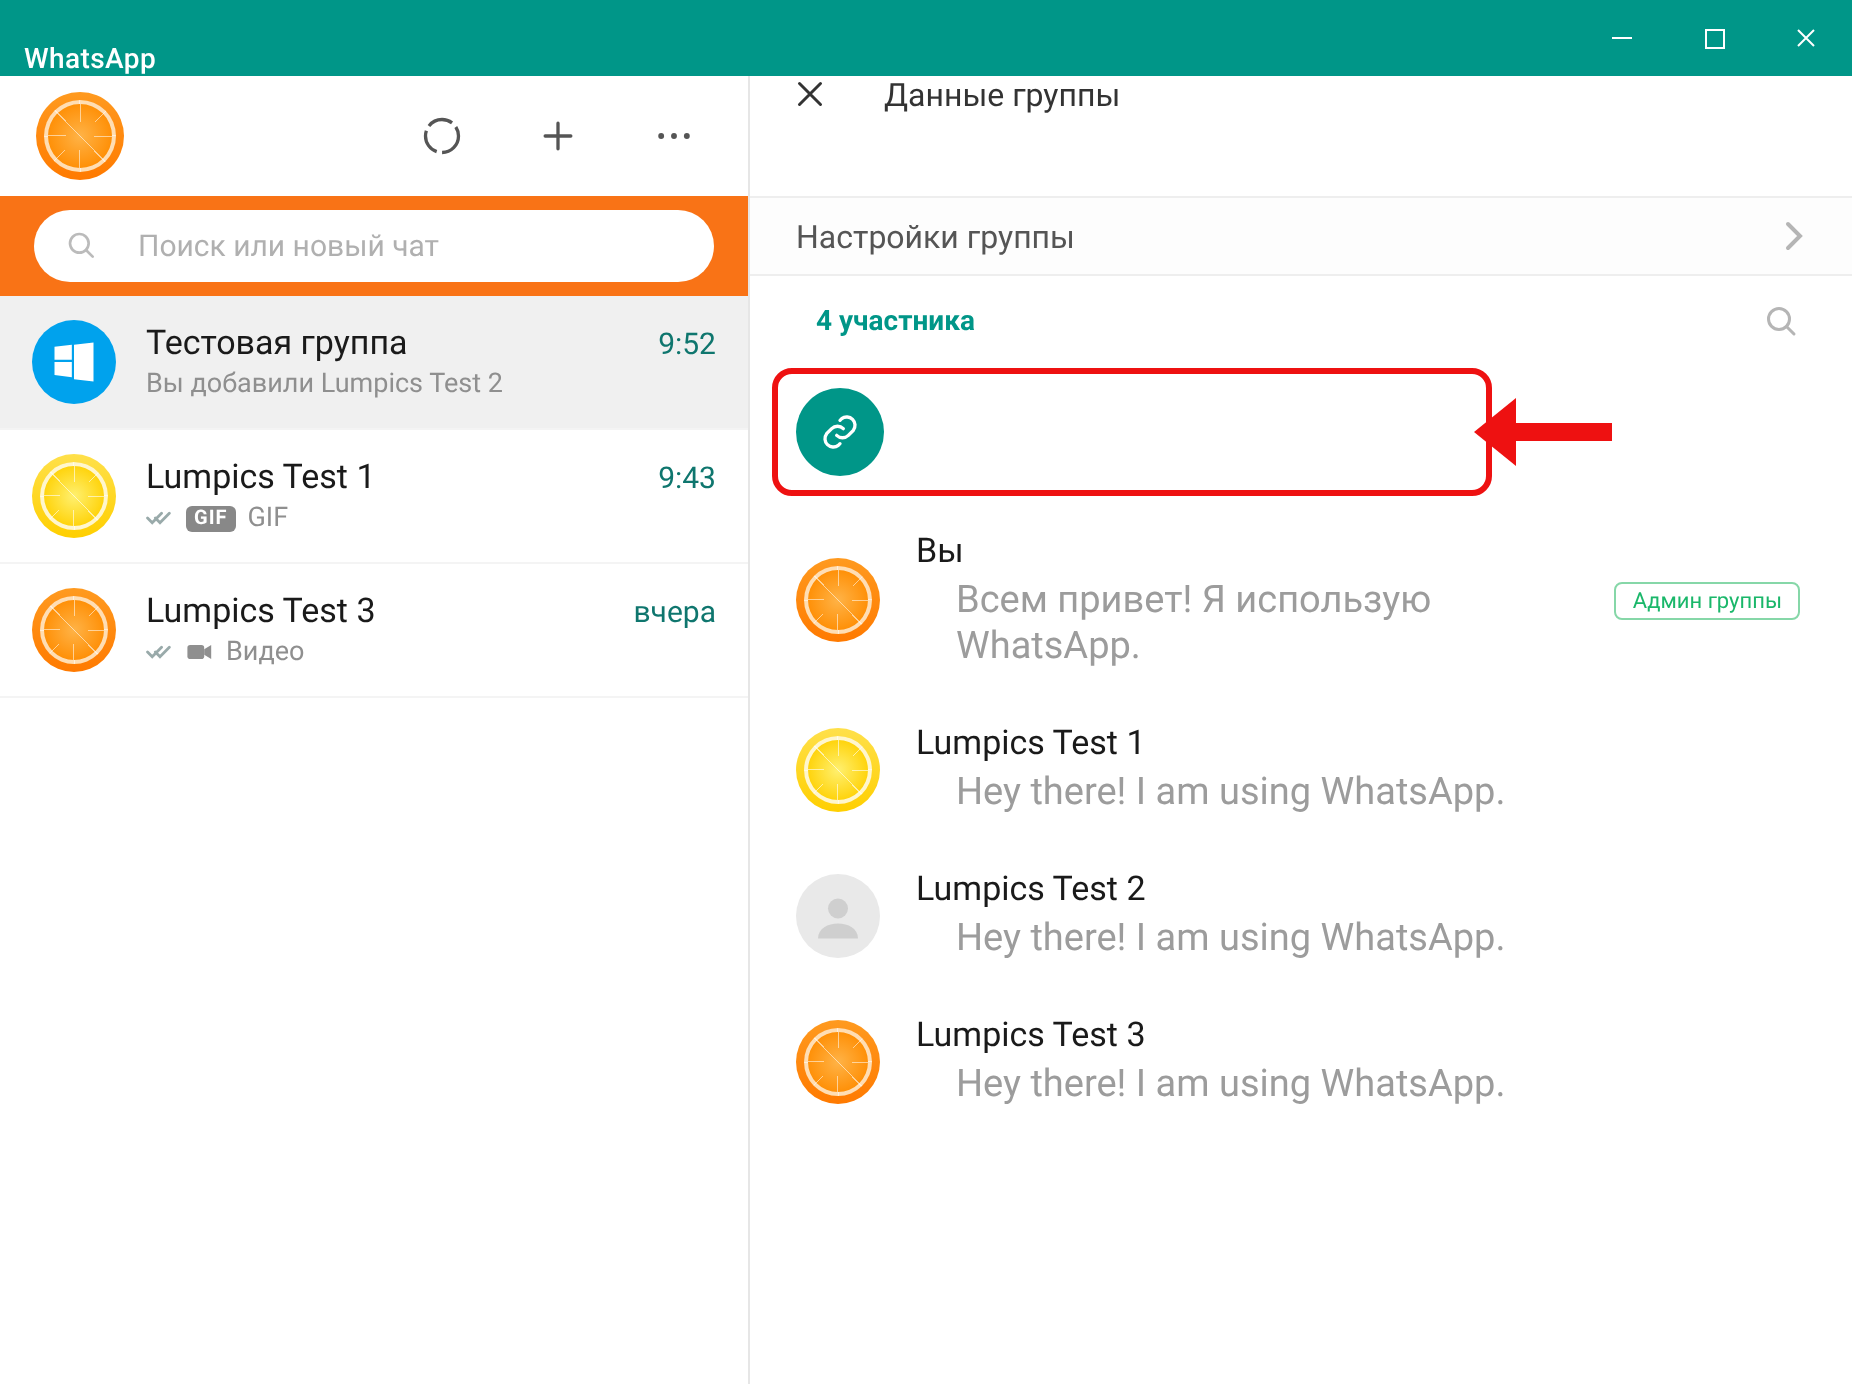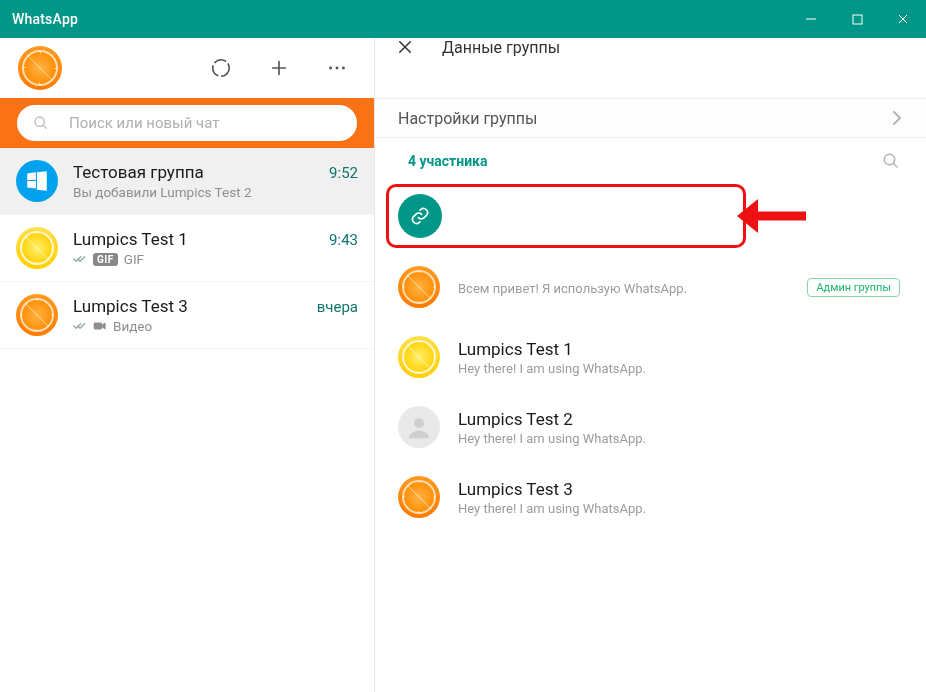--- a/index.html
+++ b/index.html
@@ -1,18 +1,18 @@
 <!DOCTYPE html>
 <html><head>
 <meta charset="utf-8">
 <style>
   * { box-sizing: border-box; margin: 0; padding: 0; font-family: -apple-system, "Segoe UI", Roboto, Arial, sans-serif; }
   body { background: #f0f0f0; width: 926px; height: 692px; overflow: hidden; }
   .window { width: 926px; height: 692px; background: #fff; display: flex; flex-direction: column; box-shadow: 0 0 6px rgba(0,0,0,.08);}
-  .titlebar { height: 38px; background: #009688; display: flex; align-items: center; justify-content: space-between; color: #fff; padding: 0 0 0 12px; }
+  .titlebar { height: 38px; background: #009688; display: flex; align-items: flex-end; justify-content: space-between; color: #fff; padding: 0 0 0 12px; }
   .titlebar .title { font-size: 14px; font-weight: 500; letter-spacing: .2px; }
   .tb-btns { display: flex; height: 100%; }
   .tb-btn { width: 46px; height: 100%; display: flex; align-items: center; justify-content: center; color: #fff; }
   .tb-btn svg { display: block; }
   .content { flex: 1; display: flex; min-height: 0; }
   
   .left { width: 374px; display: flex; flex-direction: column; }
   .left-header { height: 60px; background: #fff; display: flex; align-items: center; padding: 0 18px; gap: 20px; }
   .spacer { flex: 1; }
   .avatar { width: 42px; height: 42px; border-radius: 50%; overflow: hidden; display: flex; align-items: center; justify-content: center; flex-shrink: 0; }
@@ -37,21 +37,21 @@
   .r-header .x { color:#333; }
   .r-title { font-size:16px; color:#333; }
   .section { height:40px; border-top:1px solid #eee; border-bottom:1px solid #eee; background:#fdfdfd; display:flex; align-items:center; justify-content:space-between; padding:0 24px; color:#555; font-size:16px; }
   .section svg{color:#b5b5b5;}
   .count-row { display:flex; align-items:center; justify-content:space-between; padding:14px 26px 10px 34px; color:#009688; font-size:14px;font-weight:bold; }
   .count-row svg{color:#b5b5b5;}
   .member { display:flex; align-items:center; padding:14px 26px 14px 24px; gap:18px; cursor:pointer; position:relative; }
   .member .circle-btn { width:44px; height:44px; border-radius:50%; display:flex; align-items:center; justify-content:center; flex-shrink:0; color:#fff; }
   .m-body{flex:1; min-width:0;}
   .m-name{font-size:17px; color:#1a1a1a;}
-  .m-status{font-size:13px; color:#9c9c9c; margin-top:2px;}
+  .m-status{font-size:19px; color:#9c9c9c; margin-top:2px;margin-left:20px;}
   .admin-badge{border:1px solid #86d7a8; color:#1ab76a; border-radius:4px; font-size:11px; padding:2px 8px; white-space:nowrap;}
   .highlight{position:absolute; inset:4px 180px 4px 12px; border:3px solid #e11; border-radius:10px; pointer-events:none;}
   .arrow-anno{position:absolute; height:42px; display:flex; align-items:center;}
   .divider-col{position:absolute; left:374px; top:38px; bottom:0; width:1px; background:#e6e6e6;}
   
   .orange-slice{background:linear-gradient(#ff9a1f,#ff7a00); position:relative;}
   .orange-slice::before{content:""; position:absolute; inset:4px; border-radius:50%; background:radial-gradient(circle, #ffb347 0%, #ff8c00 70%); }
   .orange-slice::after{content:""; position:absolute; inset:4px; border-radius:50%; background:
      repeating-conic-gradient(from 0deg, rgba(255,255,255,.55) 0deg 2deg, transparent 2deg 45deg);
      border:2px solid rgba(255,255,255,.7);}
@@ -214,20 +214,21 @@
           <svg width="70" height="42" viewBox="0 0 70 42">
             <path d="M70 21H18" stroke="#e11" stroke-width="9"></path>
             <path d="M22 4L1 21l21 17z" fill="#e11"></path>
           </svg>
         </div>
       </div>
 
       <div class="member">
         <div class="avatar orange-slice"></div>
         <div class="m-body">
+          <div class="m-name">Вы</div>
           <div class="m-status">Всем привет! Я использую WhatsApp.</div>
         </div>
         <div class="admin-badge">Админ группы</div>
       </div>
       <div class="member">
         <div class="avatar lemon-slice"></div>
         <div class="m-body">
           <div class="m-name">Lumpics Test 1</div>
           <div class="m-status">Hey there! I am using WhatsApp.</div>
         </div>

